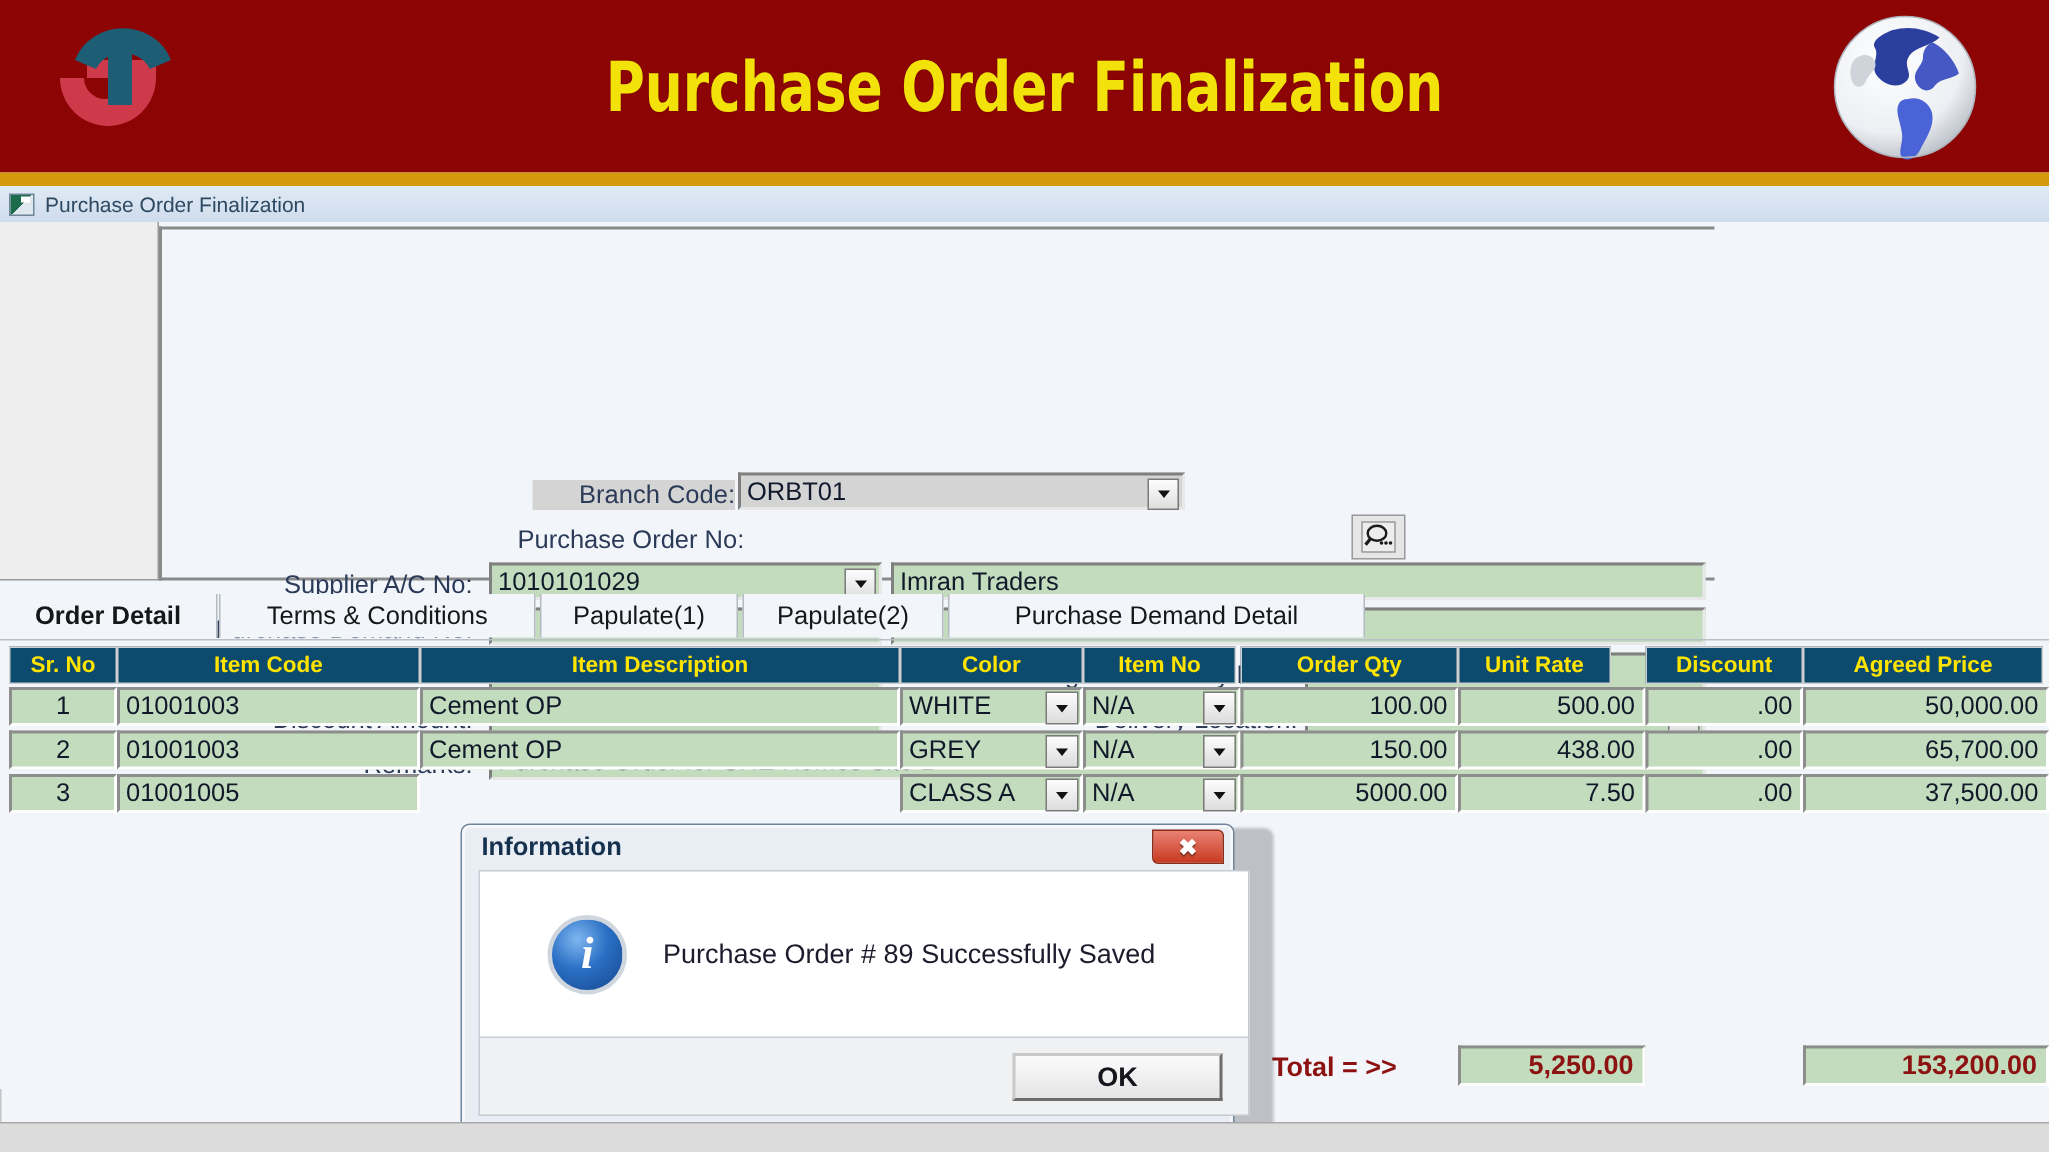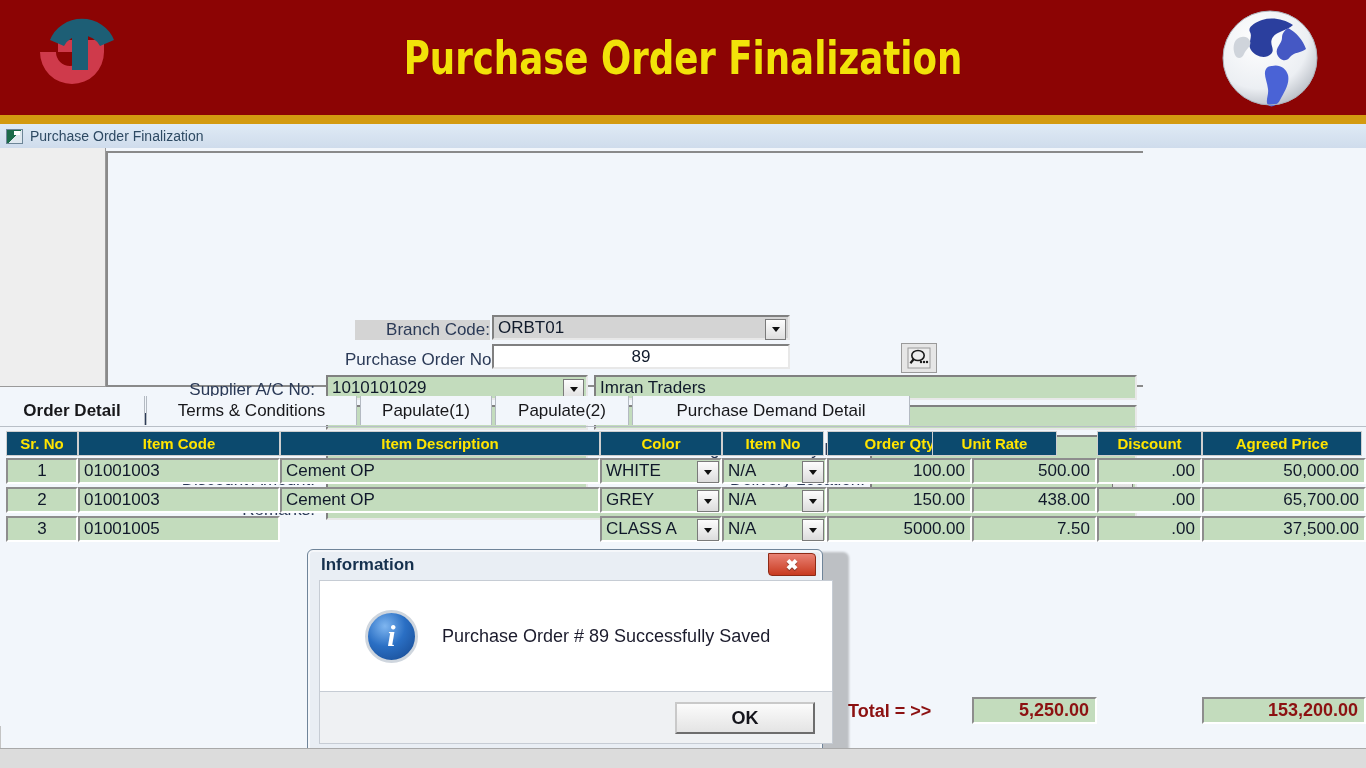--- a/index.html
+++ b/index.html
@@ -260,23 +260,20 @@
 
   <div class="lbl shaded" style="left:355px;top:172px;width:135px;">Branch Code:</div>
   <div class="fld gray" style="left:492px;top:167px;width:298px;">
     <span class="txt">ORBT01</span>
     <span class="combo-btn">
         <span class="arr"></span>
       </span>
   </div>
 
   <div class="lbl" style="left:345px;top:202px;width:145px;">Purchase Order No:</div>
-  <div class="fld white" style="left:492px;top:196px;width:298px;">
-    <span class="txt center">89</span>
-  </div>
   <div id="browse-btn">
     <svg width="24" height="22" viewBox="0 0 24 22">
       <rect x="1" y="1" width="22" height="20" fill="#ededed" stroke="#9a9a9a"></rect>
       <ellipse cx="11" cy="8.5" rx="6.2" ry="5" fill="none" stroke="#1a1a1a" stroke-width="1.6"></ellipse>
       <line x1="6.6" y1="12.2" x2="3.4" y2="16.2" stroke="#1a1a1a" stroke-width="2.2"></line>
       <circle cx="14" cy="15" r="1.2" fill="#1a1a1a"></circle>
         <circle cx="17" cy="15" r="1.2" fill="#1a1a1a"></circle>
         <circle cx="20" cy="15" r="1.2" fill="#1a1a1a"></circle>
     </svg>
   </div>
@@ -336,21 +333,21 @@
 
   <div id="grid">
 
     <div class="grid-row">
       <div class="hcell" style="left:6px;width:72px;">Sr. No</div>
       <div class="hcell" style="left:78px;width:202px;">Item Code</div>
       <div class="hcell" style="left:280px;width:320px;">Item Description</div>
       <div class="hcell" style="left:600px;width:122px;">Color</div>
       <div class="hcell" style="left:722px;width:102px;text-align:center;">Item No</div>
       <div class="hcell" style="left:827px;width:145px;">Order Qty</div>
-      <div class="hcell" style="left:932px;width:125px;">Unit Rate</div>
+      <div class="hcell" style="left:972px;width:102px;">Unit Rate</div>
       <div class="hcell" style="left:1097px;width:105px;">Discount</div>
       <div class="hcell" style="left:1202px;width:160px;">Agreed Price</div>
     </div>
 
     <div class="grid-row" style="height:29px;">
       <div class="dcell" style="left:6px;width:72px;">
           <span class="c">1</span>
         </div>
       <div class="dcell" style="left:78px;width:202px;">
           <span class="l">01001003</span>

